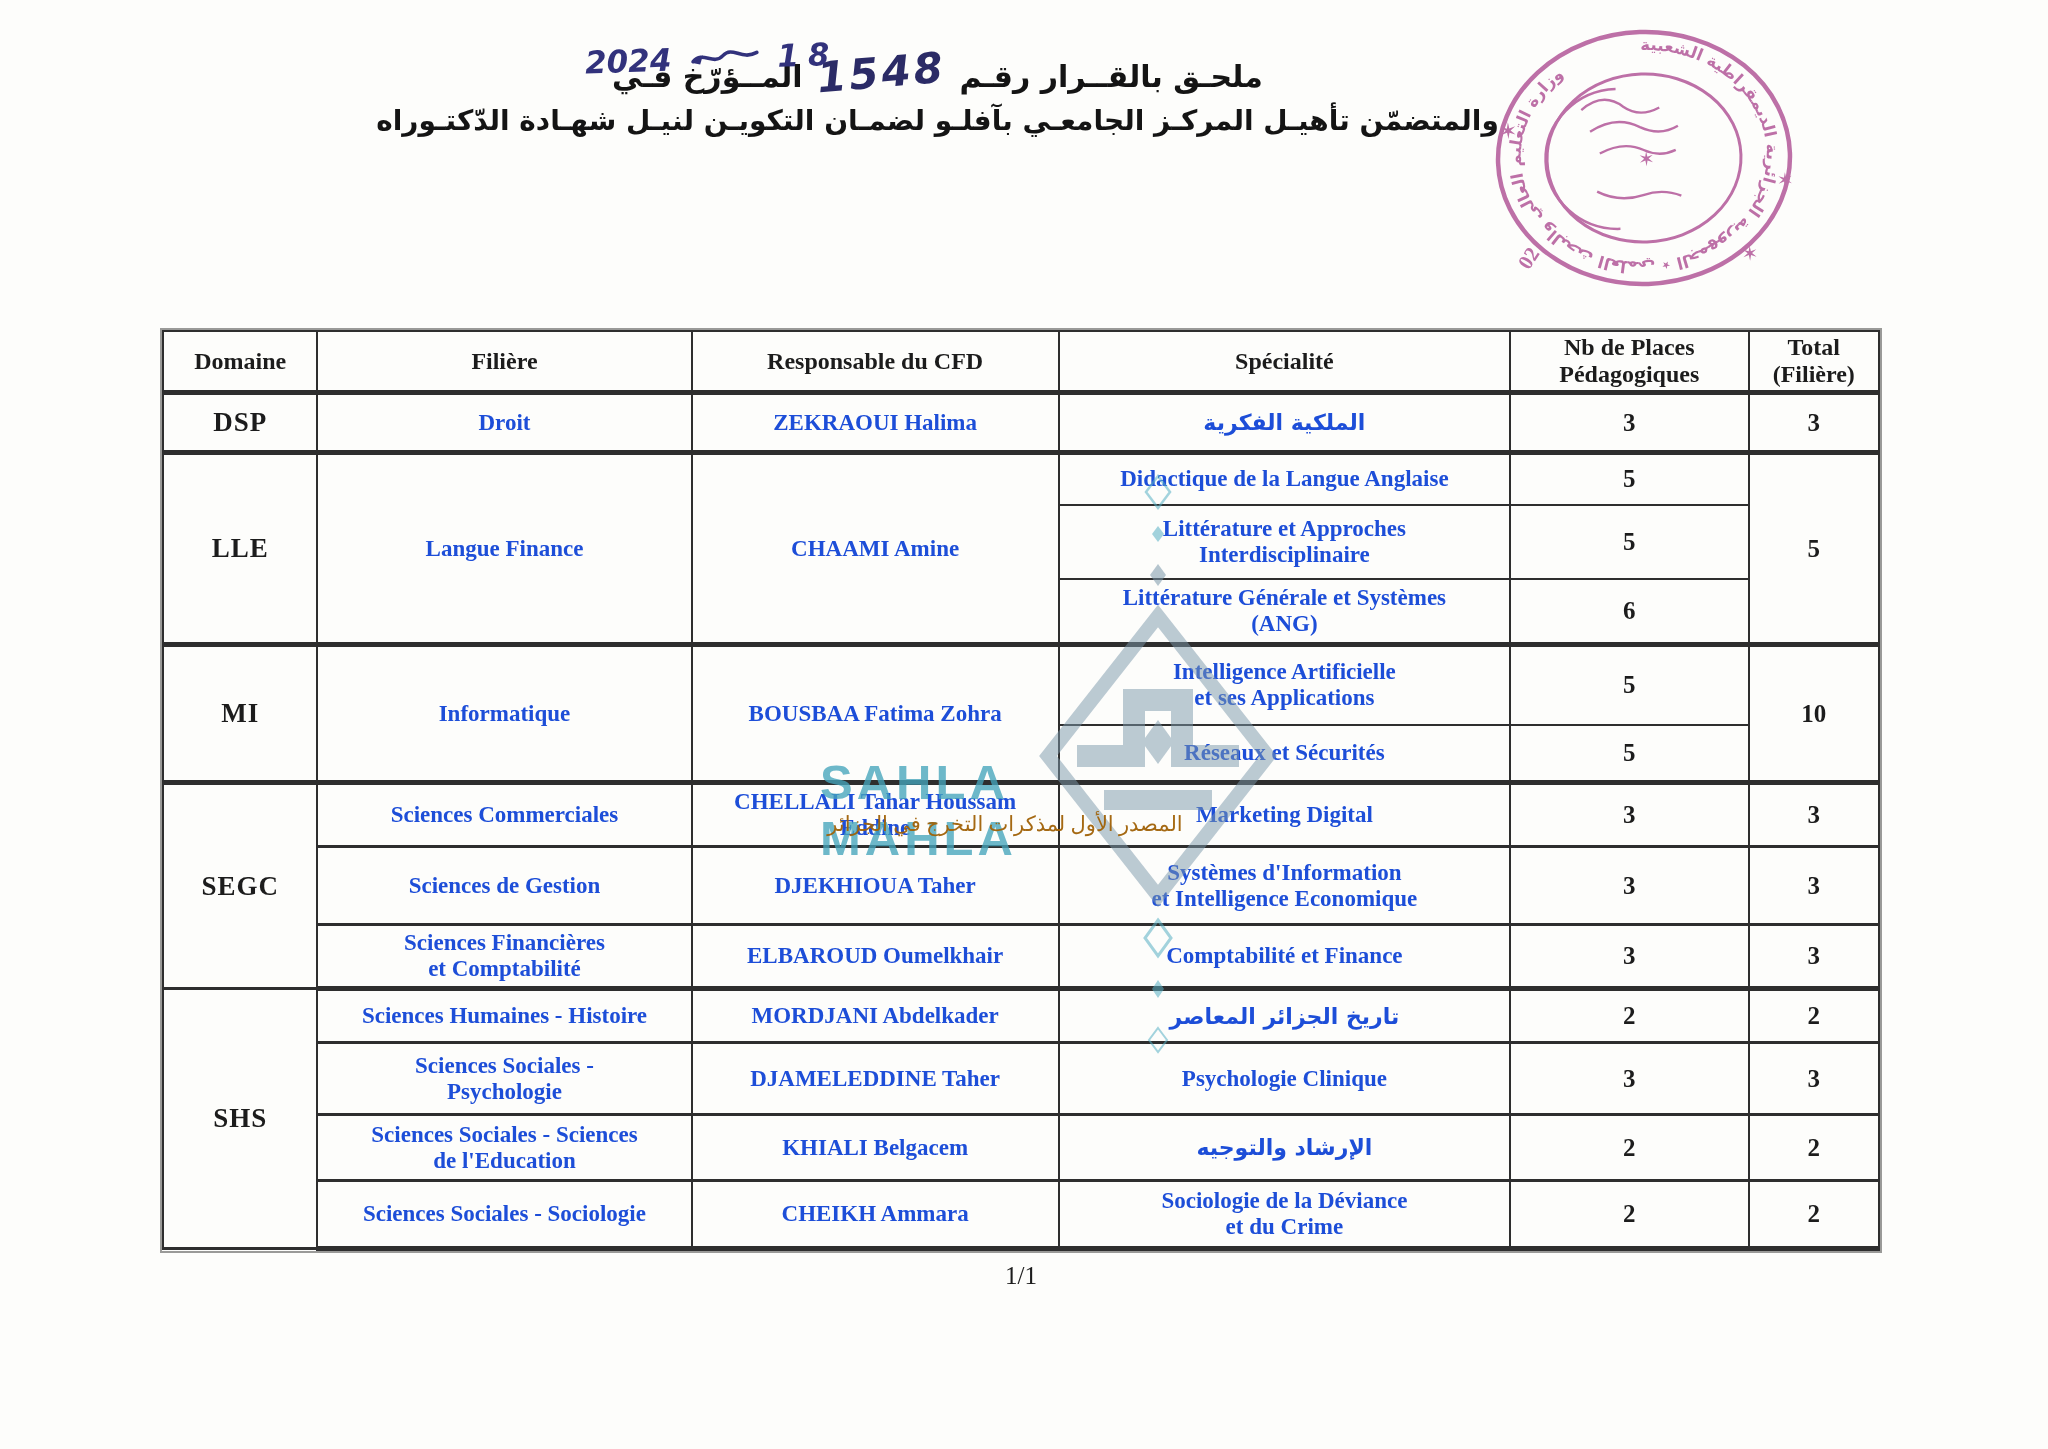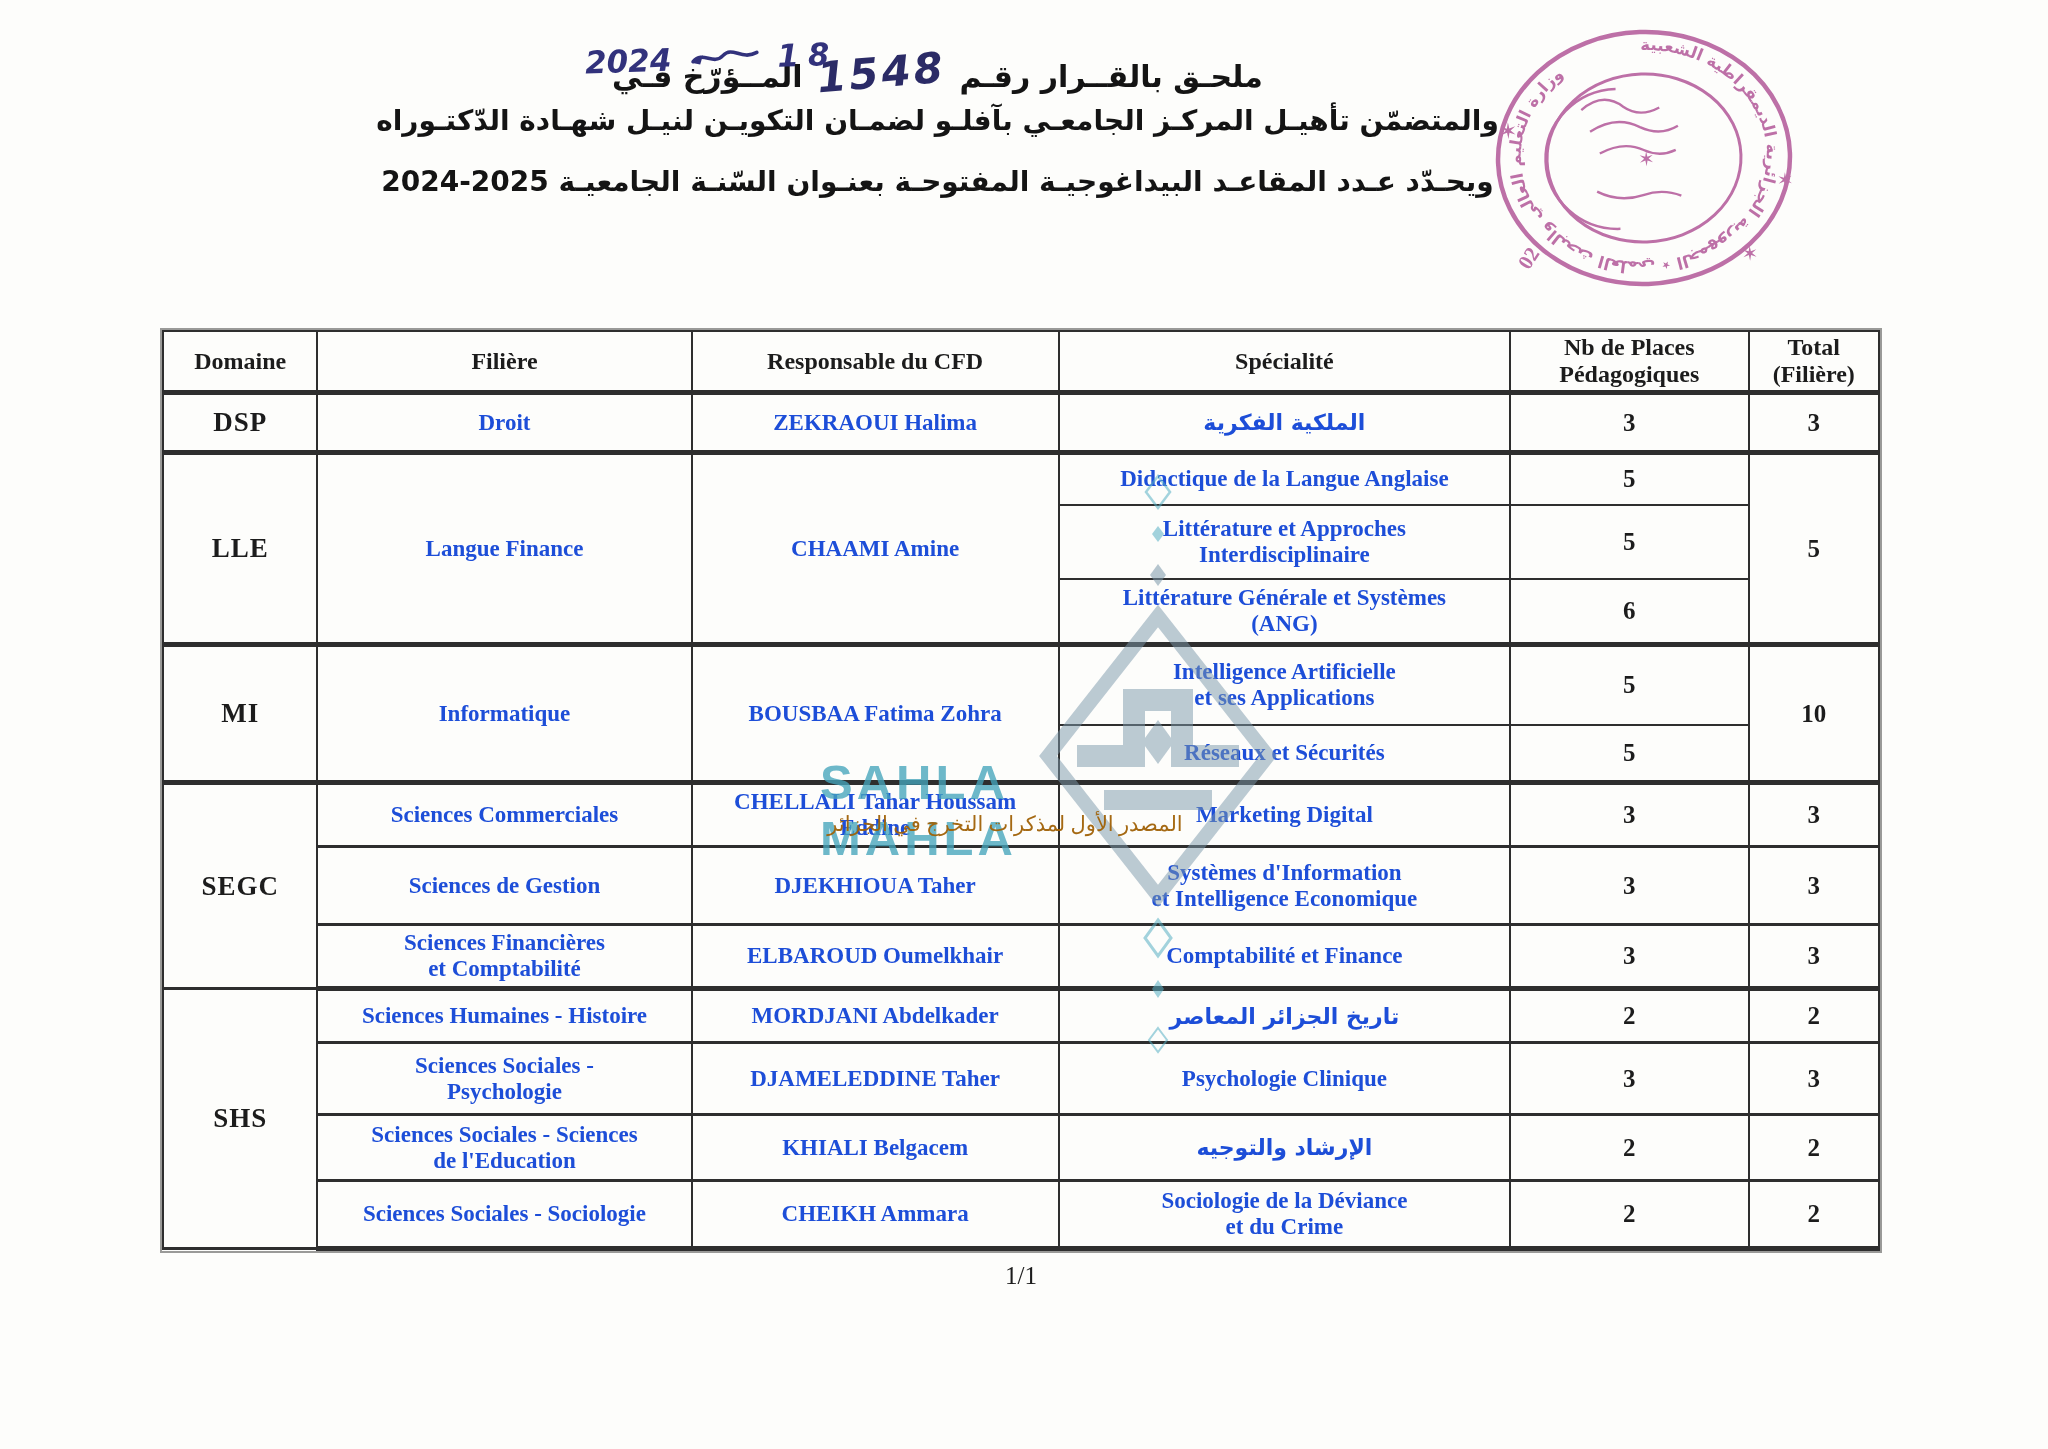--- a/index.html
+++ b/index.html
@@ -64,21 +64,20 @@
       <path d="M6 16 C 16 5, 26 21, 36 11 S 54 17, 70 9" stroke="#32327c" stroke-width="3.6" fill="none" stroke-linecap="round"></path>
     </svg>
     <span class="day">18</span>
   </div>
 
   <div class="hdr">
     <div class="l1">
       <span>ملحـق بالقــرار رقـم</span><span class="hand-num">1548</span><span>المــؤرّخ فـي</span>
     </div>
     <div class="l2">والمتضمّن تأهيـل المركـز الجامعـي بآفلـو لضمـان التكويـن لنيـل شهـادة الدّكتـوراه</div>
-    <div class="l3">ويحـدّد عـدد المقاعـد البيداغوجيـة المفتوحـة بعنـوان السّنـة الجامعيـة 2025-2024</div>
   </div>
 
   <svg class="stamp" viewBox="0 0 312 268">
     <g stroke="#b4589b" fill="none">
       <ellipse cx="156" cy="134" rx="146" ry="126" stroke-width="4.5"></ellipse>
       <ellipse cx="156" cy="134" rx="97" ry="84" stroke-width="3"></ellipse>
       <path id="ringpath" d="M156 26 a 123 106 0 1 1 -0.2 0" stroke="none"></path>
       <text font-family="DejaVu Sans, sans-serif" font-size="16.5" font-weight="bold" fill="#b4589b" stroke="none">
         <textPath href="#ringpath">وزارة التعليم العالي والبحث العلمي ٭ الجمهورية الجزائرية الديمقراطية الشعبية</textPath>
       </text>

